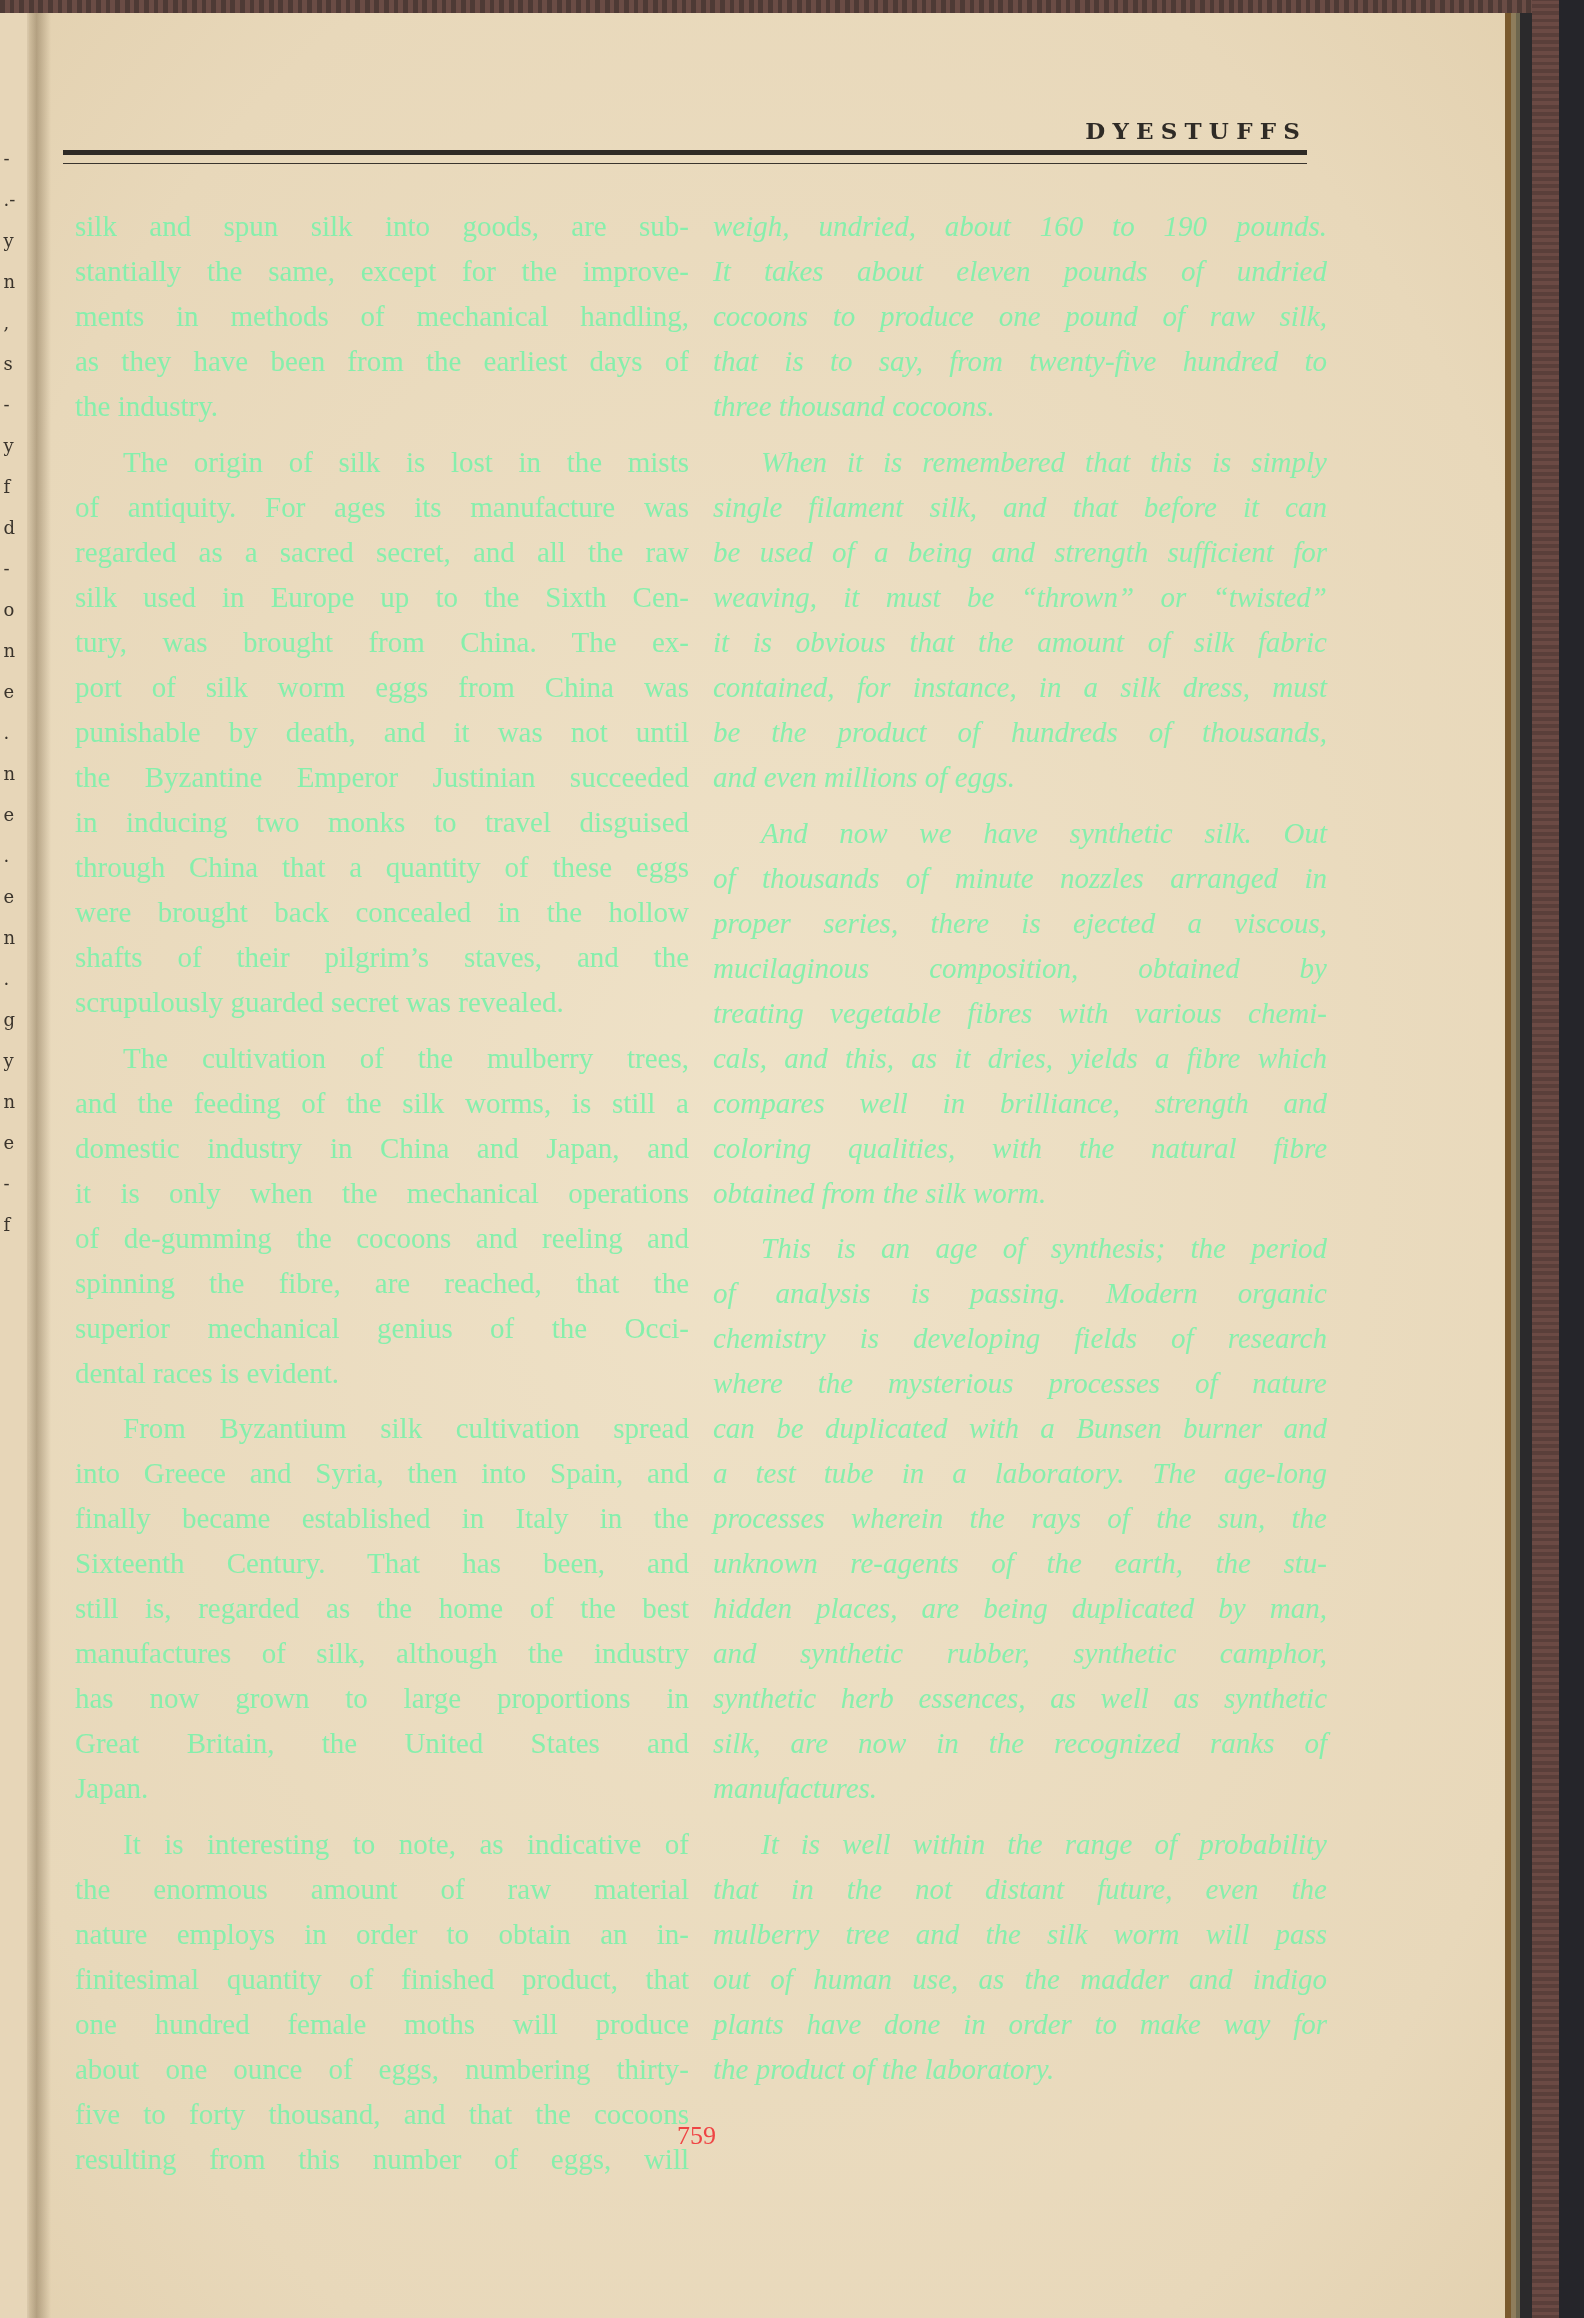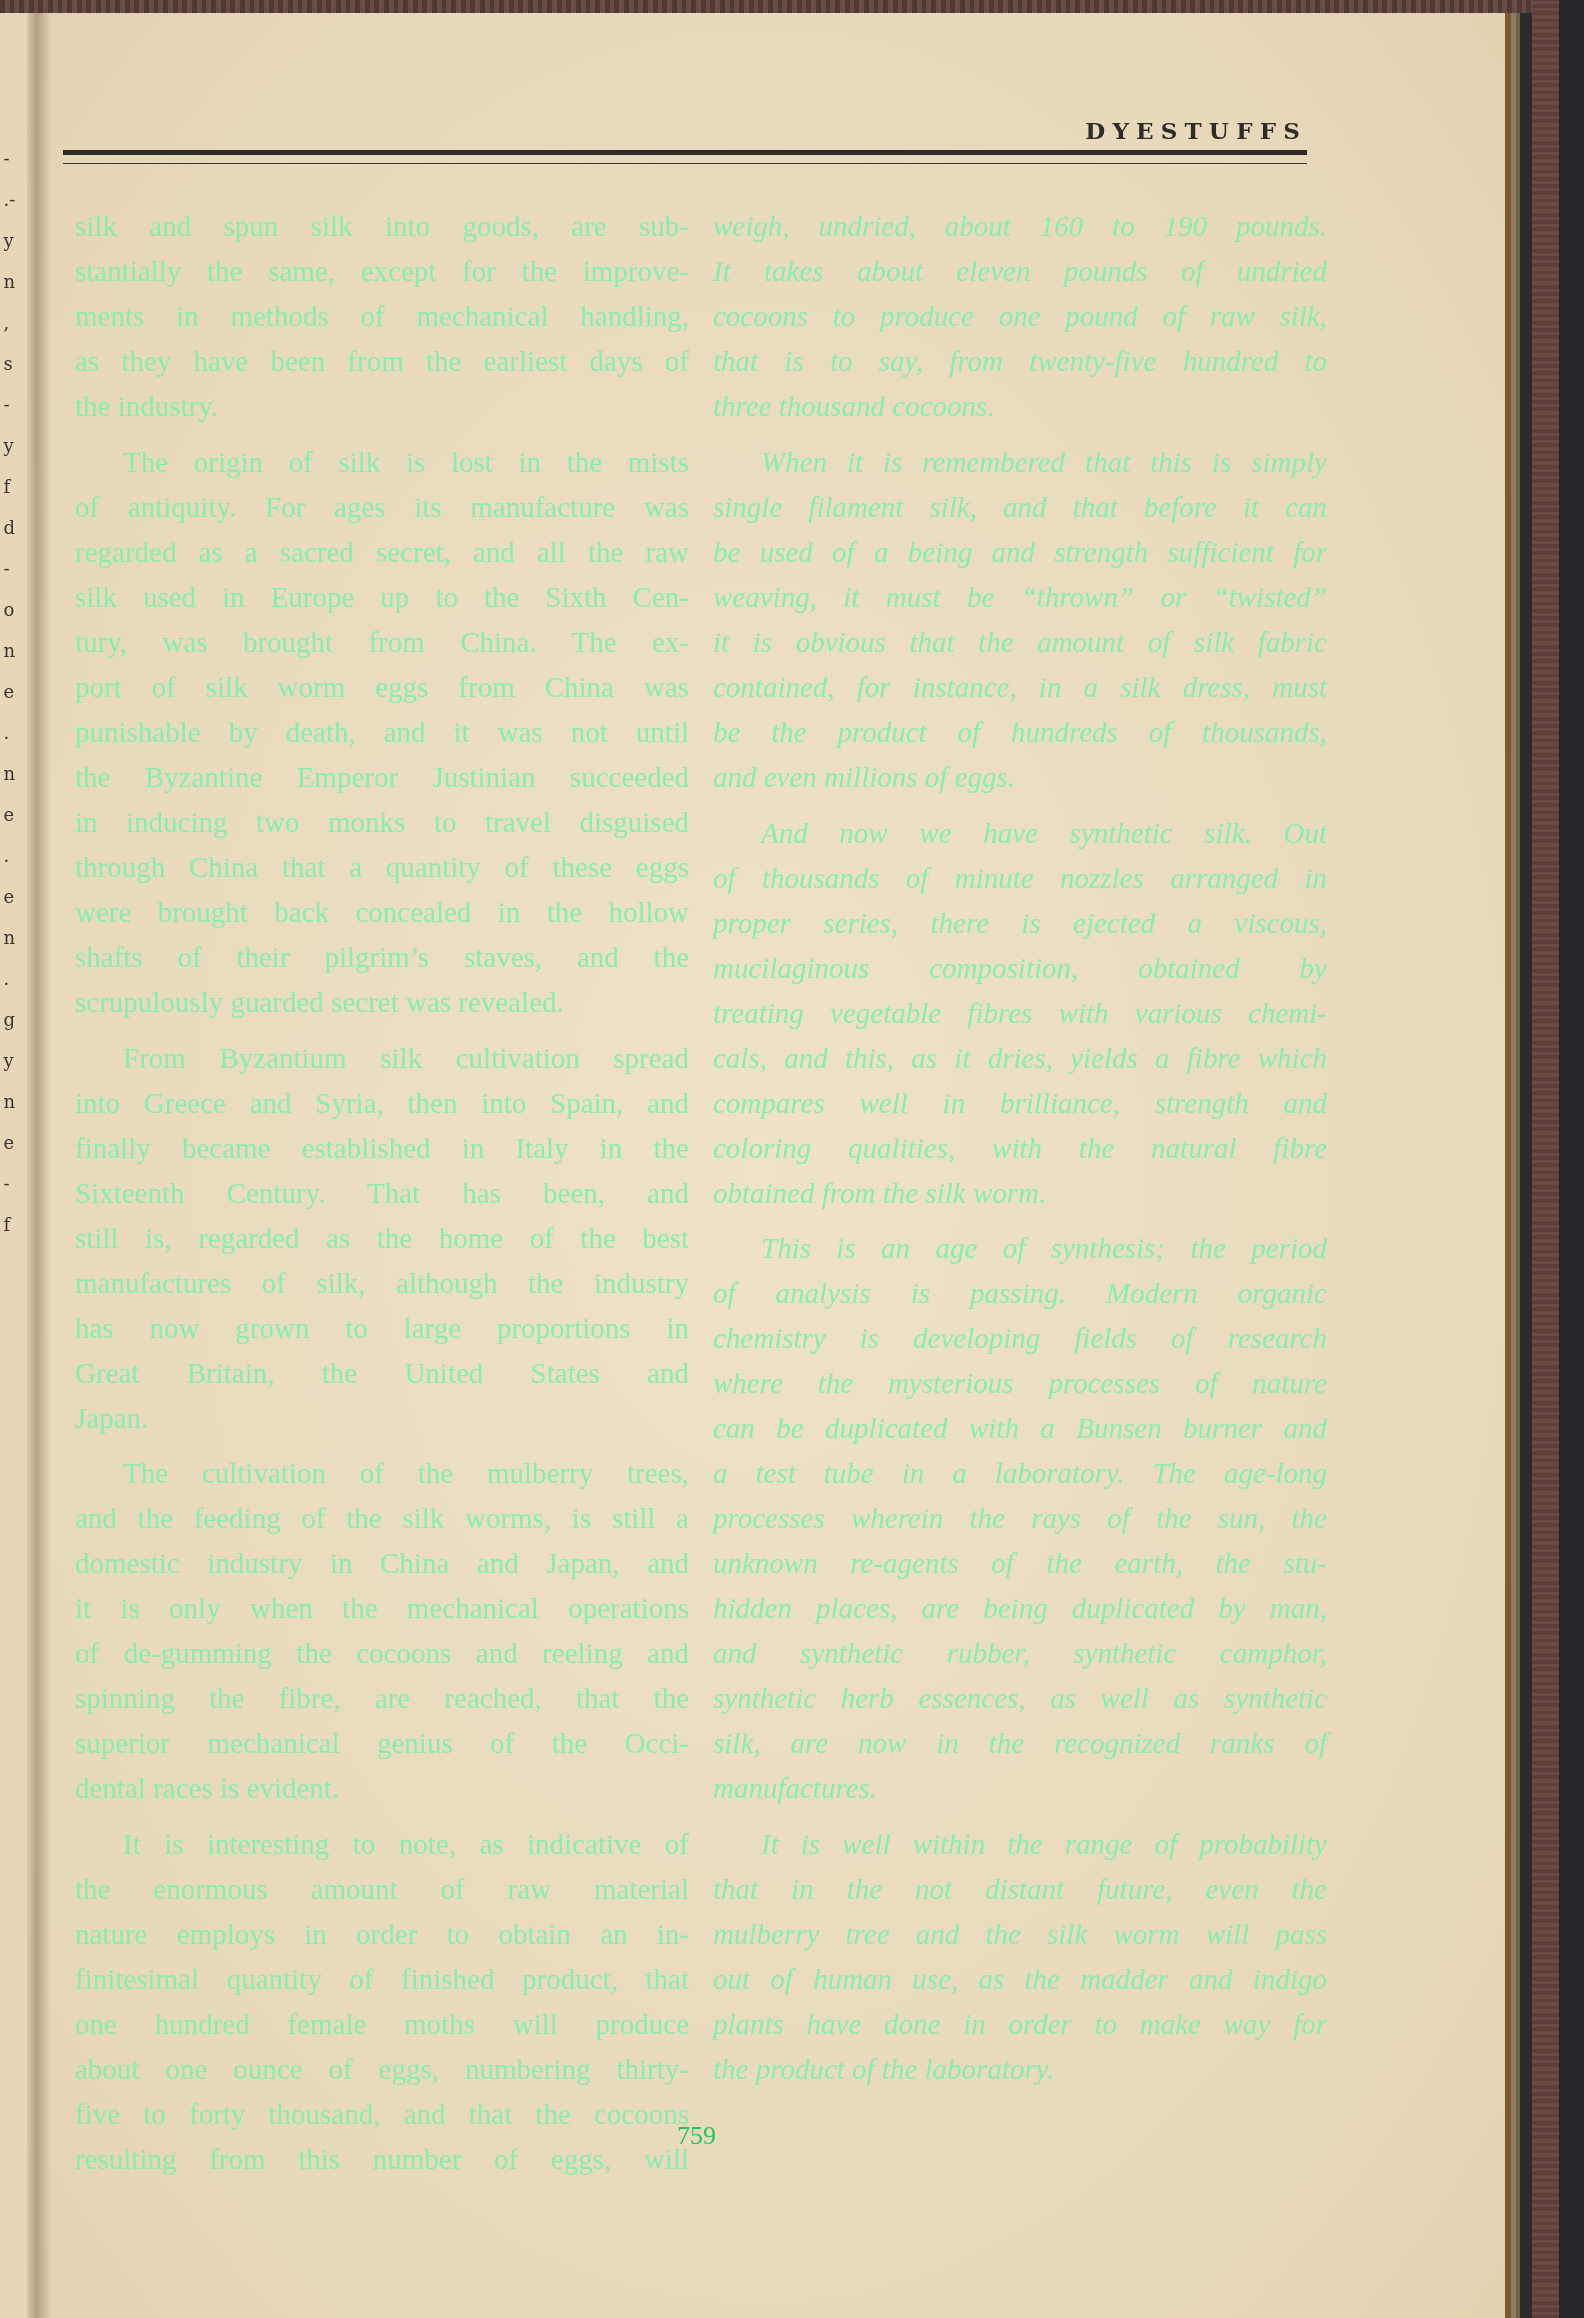--- a/index.html
+++ b/index.html
@@ -53,21 +53,21 @@
     font-family:"Liberation Serif", serif; font-size:29px; line-height:45px; color:#86efac;
   }
   .col-left  { left:75px; }
   .col-right { left:713px;font-style:italic; }
   .para { margin:0 0 10.8px 0; }
   .line { display:block; text-align:justify; text-align-last:justify; white-space:nowrap; height:45px; }
   .line.last { text-align-last:left; }
   .line.indent { padding-left:48px; }
   .page-number {
     position:absolute; left:677px; top:2121px; width:48px; text-align:left;
-    font-family:"Liberation Serif", serif; font-size:26px; color:#22c55e;
+    font-family:"Liberation Serif", serif; font-size:26px; color:#ef4444;
   }
 </style>
 </head>
 <body>
 
 <div class="cloth-top"></div>
 <div class="cloth-right"></div>
 <div class="dark-edge"></div>
 
 <div class="page"></div>
@@ -126,39 +126,39 @@
       <span class="line">port of silk worm eggs from China was</span>
       <span class="line">punishable by death, and it was not until</span>
       <span class="line">the Byzantine Emperor Justinian succeeded</span>
       <span class="line">in inducing two monks to travel disguised</span>
       <span class="line">through China that a quantity of these eggs</span>
       <span class="line">were brought back concealed in the hollow</span>
       <span class="line">shafts of their pilgrim’s staves, and the</span>
       <span class="line last">scrupulously guarded secret was revealed.</span>
     </div>
     <div class="para">
+      <span class="line indent">The cultivation of the mulberry trees,</span>
+      <span class="line">and the feeding of the silk worms, is still a</span>
+      <span class="line">domestic industry in China and Japan, and</span>
+      <span class="line">it is only when the mechanical operations</span>
+      <span class="line">of de-gumming the cocoons and reeling and</span>
+      <span class="line">spinning the fibre, are reached, that the</span>
+      <span class="line">superior mechanical genius of the Occi-</span>
+      <span class="line last">dental races is evident.</span>
+    </div>
+    <div class="para">
       <span class="line indent">From Byzantium silk cultivation spread</span>
       <span class="line">into Greece and Syria, then into Spain, and</span>
       <span class="line">finally became established in Italy in the</span>
       <span class="line">Sixteenth Century.  That has been, and</span>
       <span class="line">still is, regarded as the home of the best</span>
       <span class="line">manufactures of silk, although the industry</span>
       <span class="line">has now grown to large proportions in</span>
       <span class="line">Great Britain, the United States and</span>
       <span class="line last">Japan.</span>
-    </div>
-    <div class="para">
-      <span class="line indent">The cultivation of the mulberry trees,</span>
-      <span class="line">and the feeding of the silk worms, is still a</span>
-      <span class="line">domestic industry in China and Japan, and</span>
-      <span class="line">it is only when the mechanical operations</span>
-      <span class="line">of de-gumming the cocoons and reeling and</span>
-      <span class="line">spinning the fibre, are reached, that the</span>
-      <span class="line">superior mechanical genius of the Occi-</span>
-      <span class="line last">dental races is evident.</span>
     </div>
     <div class="para">
       <span class="line indent">It is interesting to note, as indicative of</span>
       <span class="line">the enormous amount of raw material</span>
       <span class="line">nature employs in order to obtain an in-</span>
       <span class="line">finitesimal quantity of finished product, that</span>
       <span class="line">one hundred female moths will produce</span>
       <span class="line">about one ounce of eggs, numbering thirty-</span>
       <span class="line">five to forty thousand, and that the cocoons</span>
       <span class="line">resulting from this number of eggs, will</span>

